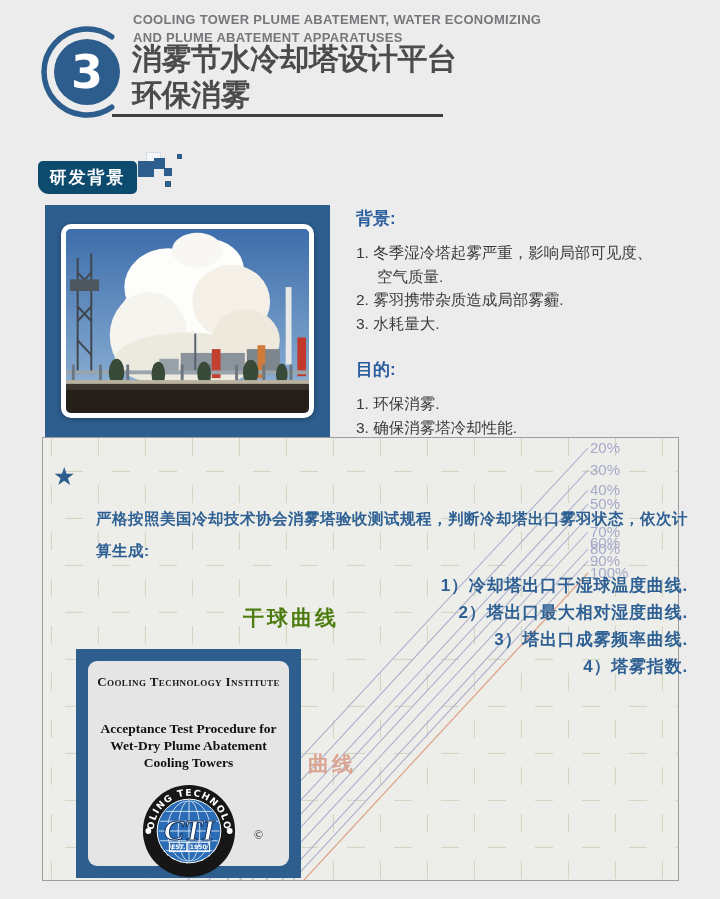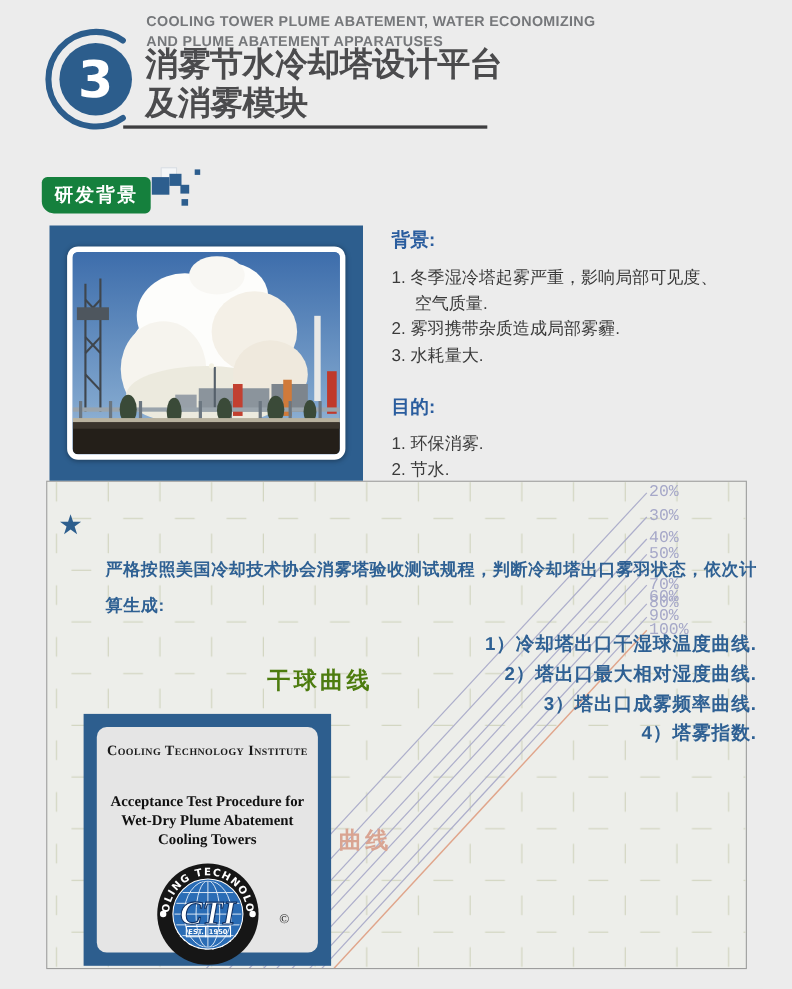--- a/index.html
+++ b/index.html
@@ -8,21 +8,21 @@
 
   
   .badge3-svg{position:absolute;left:30px;top:18px;width:112px;height:108px;}
   .en-sub{position:absolute;left:133px;top:11px;font-size:13px;font-weight:bold;
           color:#75777a;line-height:17.5px;letter-spacing:.3px;}
   .cn-title{position:absolute;left:132px;top:41px;margin:0;font-size:30px;font-weight:900;
             color:#4b4b4d;line-height:36px;letter-spacing:-.5px;}
   .title-rule{position:absolute;left:112px;top:114px;width:331px;height:3px;background:#3e3e40;}
 
   
-  .sec-badge{position:absolute;left:38px;top:161px;width:99px;height:33px;background:#15803d;
+  .sec-badge{position:absolute;left:38px;top:161px;width:99px;height:33px;background:#0c4a6e;
              border-radius:5px 5px 5px 11px;color:#fff;font-size:17px;font-weight:bold;
              display:flex;align-items:center;justify-content:center;letter-spacing:2px;z-index:3;}
   .px{position:absolute;background:#2d5e8e;z-index:2;}
   .px.lite{background:#f4f6f8;border:1px solid #d8dde2;}
 
   
   .photo-frame{position:absolute;left:45px;top:205px;width:285px;height:232px;background:#2d5e8e;z-index:2;}
   .photo{position:absolute;left:16px;top:19px;right:16px;bottom:19px;border:5px solid #fff;
          border-radius:10px;overflow:hidden;background:#4a7ab5;box-shadow:0 1px 5px rgba(0,0,0,.35);}
   .photo svg{display:block;width:100%;height:100%;}
@@ -31,21 +31,21 @@
   .right-col{position:absolute;left:356px;top:207px;width:320px;}
   .rc-h{color:#2a5d9e;font-weight:bold;font-size:17px;margin:0 0 11px 0;}
   .rc-line{color:#3a3a3a;font-size:15.5px;line-height:23.5px;white-space:nowrap;}
   .rc-line.cont{padding-left:21px;}
   .rc-h.purpose{margin-top:23px;}
 
   
   .panel{position:absolute;left:42px;top:437px;width:635px;height:442px;border:1px solid #9d9d9d;
          background:#edeeea;z-index:1;}
   .decor{position:absolute;left:0;top:0;z-index:0;}
-  .pct{position:absolute;left:547px;font-family:Liberation Mono, monospace;
+  .pct{position:absolute;left:547px;font-family:Liberation Sans, sans-serif;
        font-size:15px;color:#a6a8c8;z-index:1;}
   .curve-label{position:absolute;z-index:1;font-size:21px;font-weight:bold;letter-spacing:3px;}
   .curve-label.dry{left:200px;top:166px;color:#4d7c0f;}
   .curve-label.wet{left:265px;top:312px;color:#d9a492;}
   .panel .star{position:absolute;left:10px;top:24px;font-size:25px;color:#2d5e8e;z-index:2;}
   .panel-text{position:absolute;left:53px;top:29px;z-index:2;color:#2e6093;font-weight:bold;margin-top:36px;}
   .intro{font-size:15.5px;line-height:32px;letter-spacing:.5px;white-space:nowrap;margin-bottom:5px;}
   .pitem{font-size:17px;line-height:27px;letter-spacing:.8px;white-space:nowrap;text-align:right;}
 
   
@@ -69,21 +69,21 @@
     <path d="M81.7,18.8 A43,43 0 1 0 81.7,89.2" fill="none" stroke="#2c5d8c" stroke-width="5.5" stroke-linecap="round"></path>
     <circle cx="57" cy="54" r="33" fill="#2c5d8c"></circle>
     <text x="57" y="70" text-anchor="middle" font-size="46" font-weight="bold" fill="#ffffff" font-family="DejaVu Sans, sans-serif">3</text>
   </svg>
   <div class="en-sub">
     <div>COOLING TOWER PLUME ABATEMENT, WATER ECONOMIZING</div>
     <div>AND PLUME ABATEMENT APPARATUSES</div>
   </div>
   <h1 class="cn-title">
     <div>消雾节水冷却塔设计平台</div>
-    <div>及消雾模块</div>
+    <div>环保消雾</div>
   </h1>
   <div class="title-rule"></div>
 
   <div class="sec-badge">
     <span>研发背景</span>
   </div>
   <div class="px lite" style="left:146px;top:152px;width:13px;height:13px;"></div>
   <div class="px" style="left:138px;top:161px;width:16px;height:16px;"></div>
   <div class="px" style="left:154px;top:158px;width:11px;height:11px;"></div>
   <div class="px" style="left:164px;top:168px;width:8px;height:8px;"></div>
@@ -164,21 +164,20 @@
   </div>
 
   <div class="right-col">
     <div class="rc-h">背景:</div>
     <div class="rc-line">1. 冬季湿冷塔起雾严重，影响局部可见度、</div>
     <div class="rc-line cont">空气质量.</div>
     <div class="rc-line">2. 雾羽携带杂质造成局部雾霾.</div>
     <div class="rc-line">3. 水耗量大.</div>
     <div class="rc-h purpose">目的:</div>
     <div class="rc-line">1. 环保消雾.</div>
-    <div class="rc-line">2. 节水.</div>
     <div class="rc-line">3. 确保消雾塔冷却性能.</div>
   </div>
 
   <section class="panel">
 
     <svg class="decor" width="635" height="442" viewBox="0 0 635 442">
       <defs>
         <pattern id="grid" x="9" y="-13" width="47" height="47" patternUnits="userSpaceOnUse">
           <path d="M0 46.5 H47" stroke="#d3d6c2" stroke-width="1.3" fill="none" stroke-dasharray="18 29" stroke-dashoffset="-13"></path>
           <path d="M46.5 0 V47" stroke="#d3d6c2" stroke-width="1.3" fill="none" stroke-dasharray="18 29" stroke-dashoffset="-13"></path>

